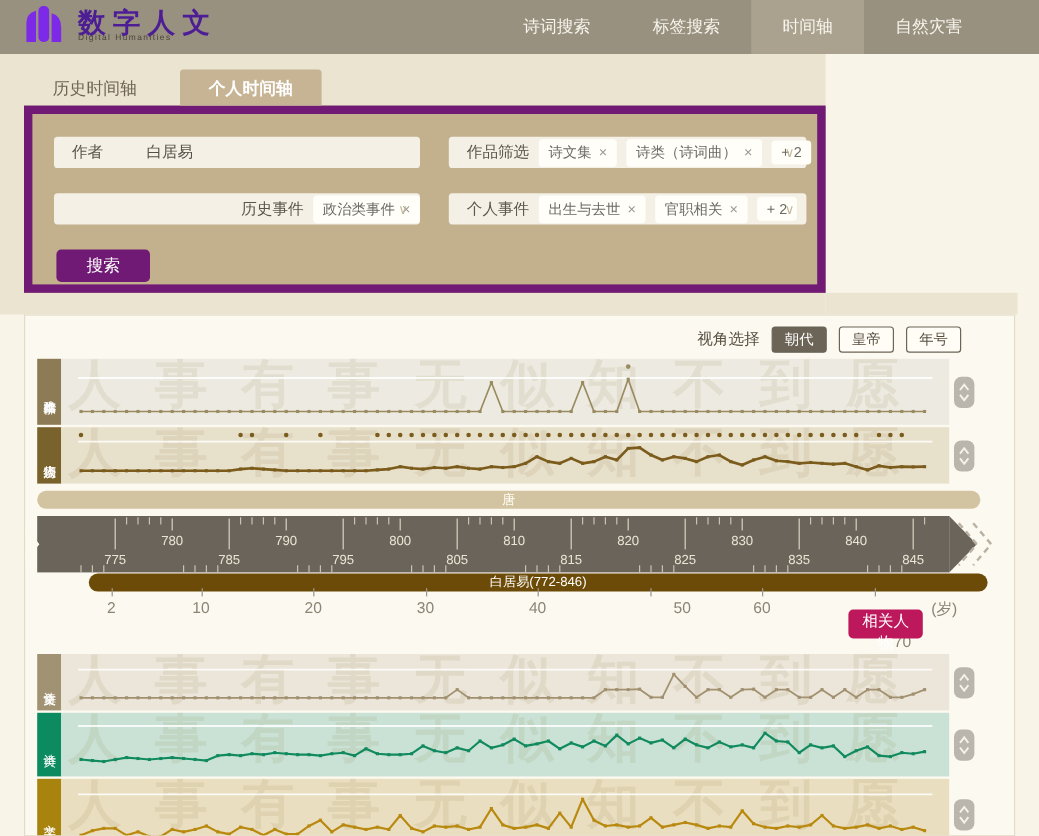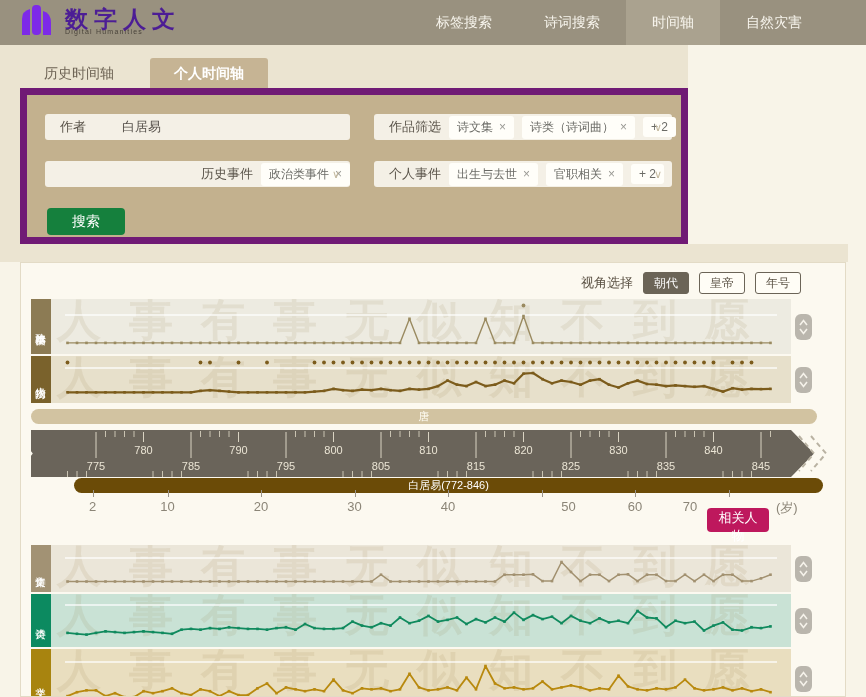--- a/index.html
+++ b/index.html
@@ -28,21 +28,21 @@
   .field { position:absolute; background:#f4f0e6; border-radius:3px; display:flex; align-items:center; font-size:13px; color:#5a544a; }
   .f-author   { left:18px;  top:19px; width:305px; height:26px; }
   .f-works    { left:347px; top:19px; width:298px; height:26px; }
   .f-history  { left:18px;  top:66px; width:305px; height:26px;justify-content:flex-end; }
   .f-personal { left:347px; top:66px; width:298px; height:26px; }
   .field-label { margin-left:15px; white-space:nowrap; }
   .field-value { margin-left:36px; color:#55504a; }
   .tag { background:#fffef9; border-radius:3px; padding:3px 8px; margin-left:8px; font-size:12px; color:#6b6b66; display:flex; align-items:center; gap:6px; white-space:nowrap; }
   .tag .x { color:#9a9a94; font-size:12px; cursor:pointer; line-height:1; }
   .chev { position:absolute; right:10px; color:#c3b89d; font-size:11px; }
-  .search-btn { position:absolute; left:20px; top:113px; width:78px; height:27px; background:#15803d; color:#fff; border:none; border-radius:4px; font-size:14px; cursor:pointer; }
+  .search-btn { position:absolute; left:20px; top:113px; width:78px; height:27px; background:#701a75; color:#fff; border:none; border-radius:4px; font-size:14px; cursor:pointer; }
   
   .chart-panel { position:absolute; top:262px; left:20px; width:826px; height:435px;
     background:#fcf9f0; border:1px solid #e3dbc6; overflow:hidden; z-index:1; }
   .view-row { position:absolute; top:9px; right:44px; display:flex; align-items:center; gap:10px; font-size:13px; color:#584f41; }
   .view-btn { width:46px; height:22px; font-size:12px; border-radius:3px; border:1px solid #6b6457; background:#fffdf6; color:#584f41; cursor:pointer; padding:0; font-family:inherit; }
   .view-btn.active { background:#6b6457; color:#fff; }
   
   #top-rows    { position:absolute; top:36px;  left:10px; }
   #bottom-rows { position:absolute; top:282px; left:10px; }
   .crow { display:flex; margin-bottom:2px; }
@@ -73,22 +73,22 @@
         <path d="M4 16 q0 -8 8 -10 l0 26 -8 0 z" fill="#7d2ae8"></path>
         <rect x="14" y="2" width="9" height="30" rx="4" fill="#7d2ae8"></rect>
         <path d="M25 8 q8 2 8 12 l0 12 -8 0 z" fill="#7d2ae8"></path>
       </svg>
       <div class="brand-text">
         <div class="t">数字人文</div>
         <div class="s">Digital Humanities</div>
       </div>
     </div>
     <nav class="nav-items">
+      <div class="nav-item">诗词搜索</div>
       <div class="nav-item">标签搜索</div>
-      <div class="nav-item">诗词搜索</div>
       <div class="nav-item active">时间轴</div>
       <div class="nav-item">自然灾害</div>
     </nav>
   </header>
 
   <div class="band1"></div>
   <div class="band2"></div>
 
   <div class="tabs">
     <div class="tab">历史时间轴</div>
@@ -503,21 +503,21 @@
         <div class="age-num" style="left: 240px;">20</div>
         <div class="age-line" style="left: 333.5px;"></div>
         <div class="age-num" style="left: 333.5px;">30</div>
         <div class="age-line" style="left: 427px;"></div>
         <div class="age-num" style="left: 427px;">40</div>
         <div class="age-line" style="left: 520.5px;"></div>
         <div class="age-num" style="left: 520.5px; margin-left: 27px;">50</div>
         <div class="age-line" style="left: 614px;"></div>
         <div class="age-num" style="left: 614px;">60</div>
         <div class="age-line" style="left: 707.5px;"></div>
-        <div class="age-num" style="left: 669px;">70</div>
+        <div class="age-num" style="left: 731px; margin-top: 28px;">70</div>
         <div class="age-unit" style="left: 755px;">(岁)</div>
       </div>
 
     <button class="related-btn">相关人物</button>
 
     <div id="bottom-rows">
         <div class="crow" style="height: 47px;">
           <div class="crow-label" style="background:#a29274">诗文集</div>
           <div class="crow-chart" style="background:#ebe6d9">
             <div class="wm">人事有事无似知不到愿</div>

